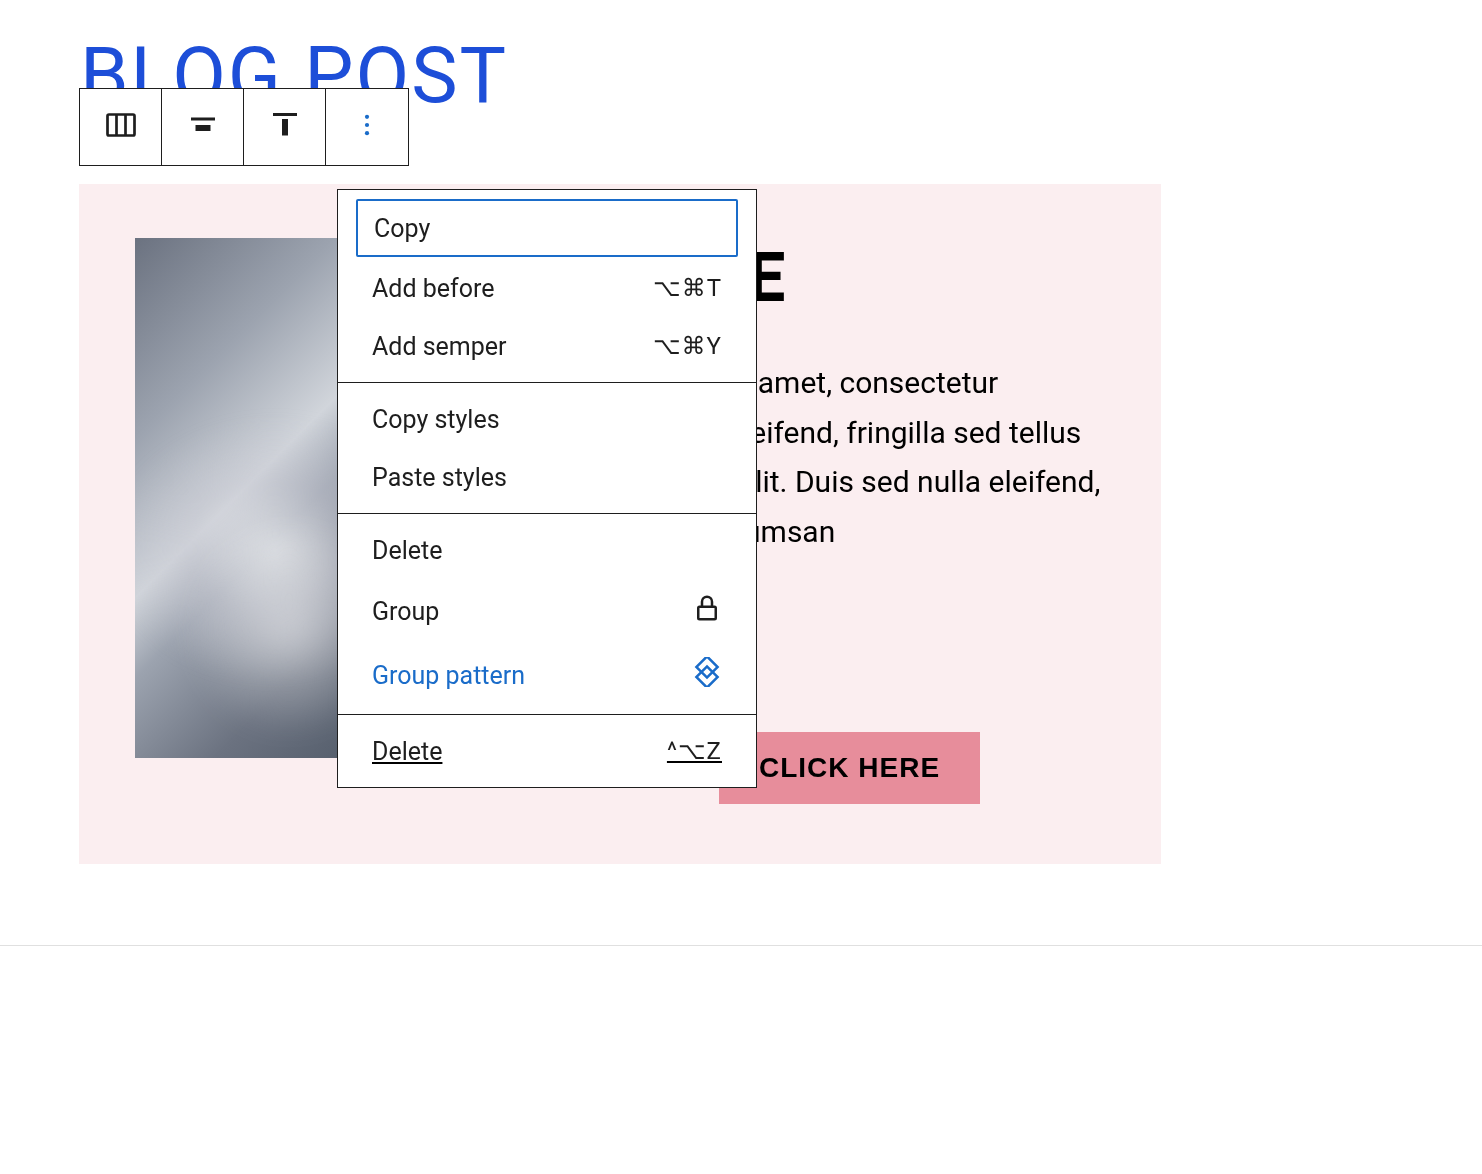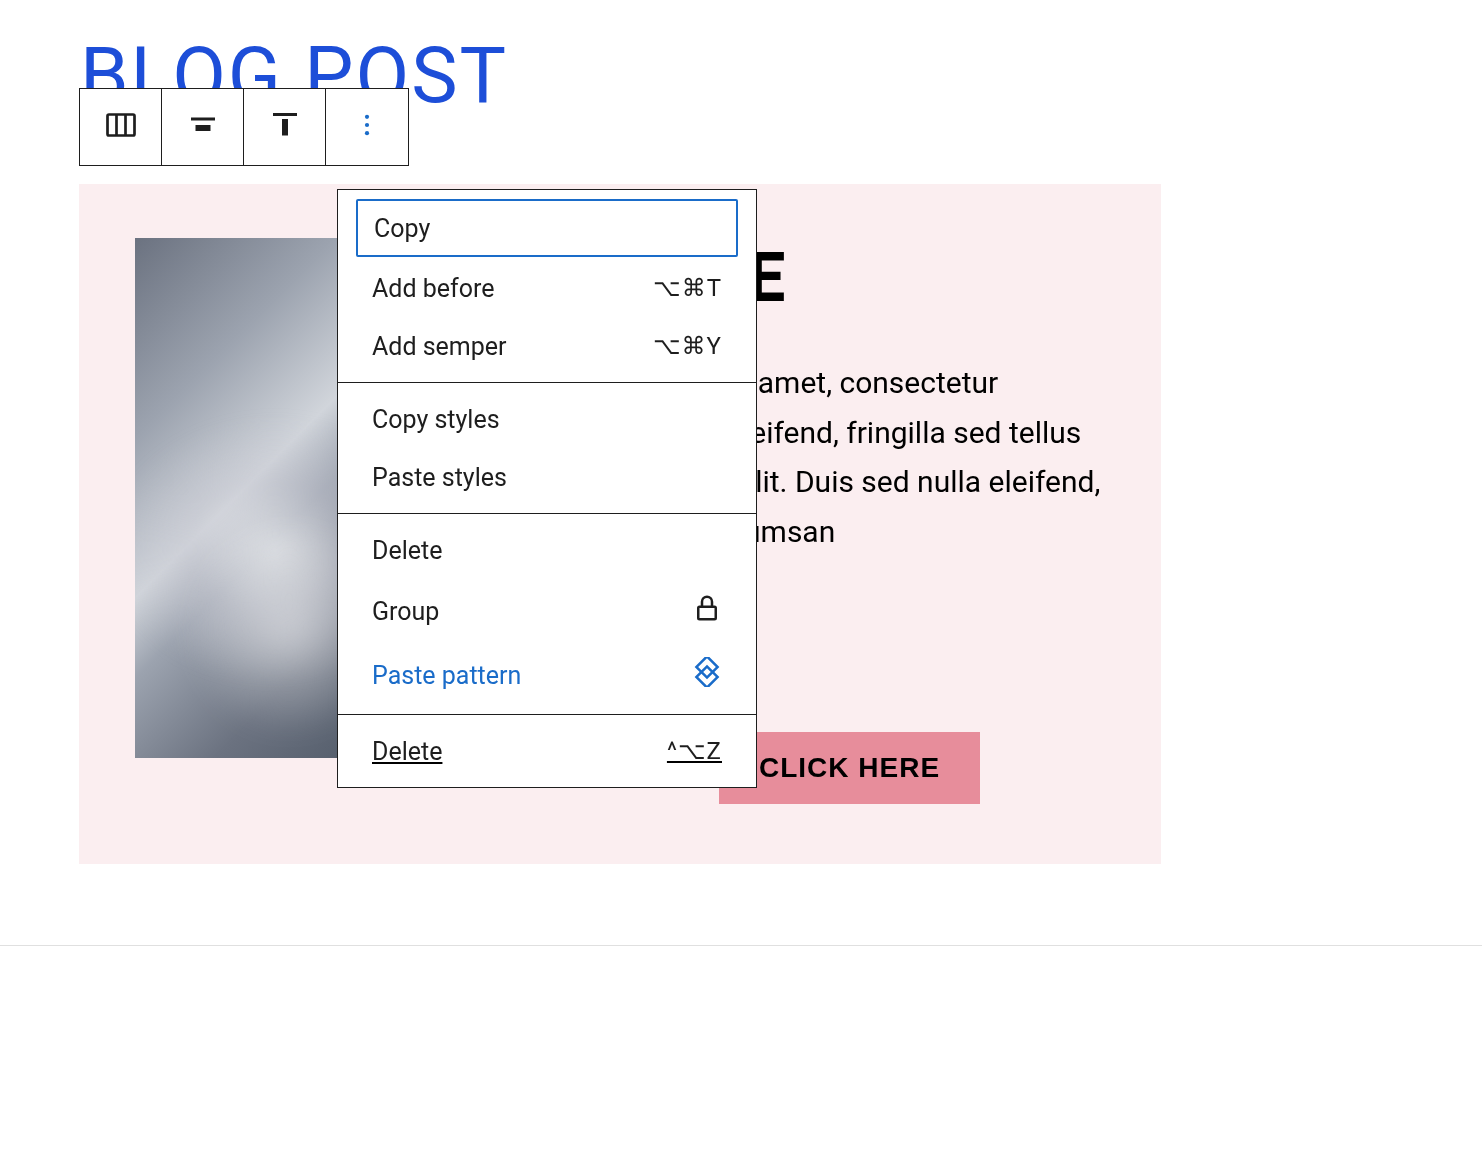--- a/index.html
+++ b/index.html
@@ -243,21 +243,21 @@
     <div class="menu-item">
       <span>Group</span>
       <span class="menu-icon">
         <svg viewBox="0 0 24 24" fill="none" stroke="#1e1e1e" stroke-width="2">
           <rect x="5" y="11" width="14" height="10" rx="1"></rect>
           <path d="M8 11V7a4 4 0 0 1 8 0v4"></path>
         </svg>
       </span>
     </div>
     <div class="menu-item blue">
-      <span>Paste pattern</span>
+      <span>Group pattern</span>
       <span class="menu-icon">
         <svg viewBox="0 0 24 24" fill="none" stroke="#1a6cc9" stroke-width="2">
           <rect x="6" y="2" width="12" height="12" transform="rotate(45 12 8)"></rect>
           <rect x="6" y="10" width="12" height="12" transform="rotate(45 12 16)"></rect>
         </svg>
       </span>
     </div>
   </div>
   <div class="menu-group">
     <div class="menu-item">

